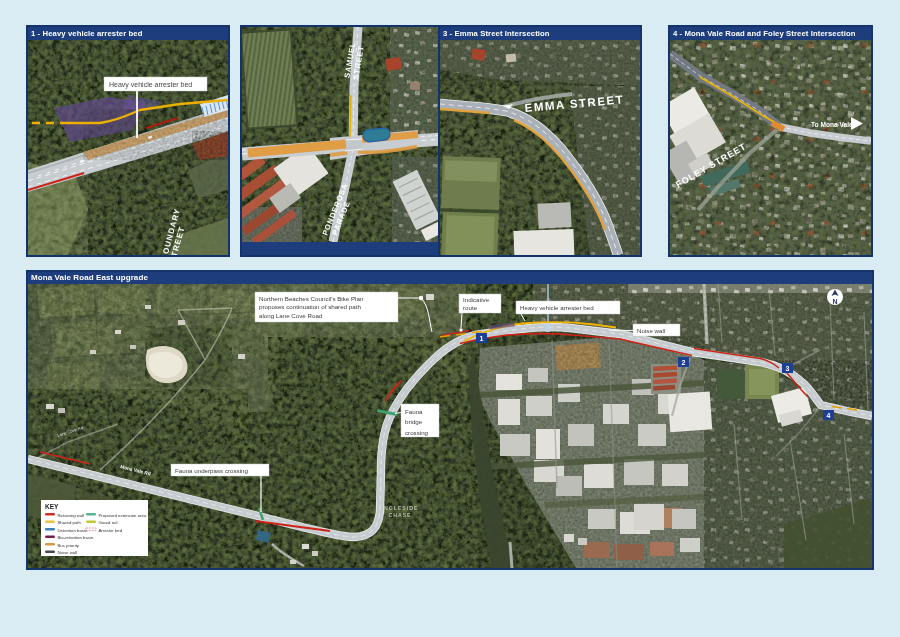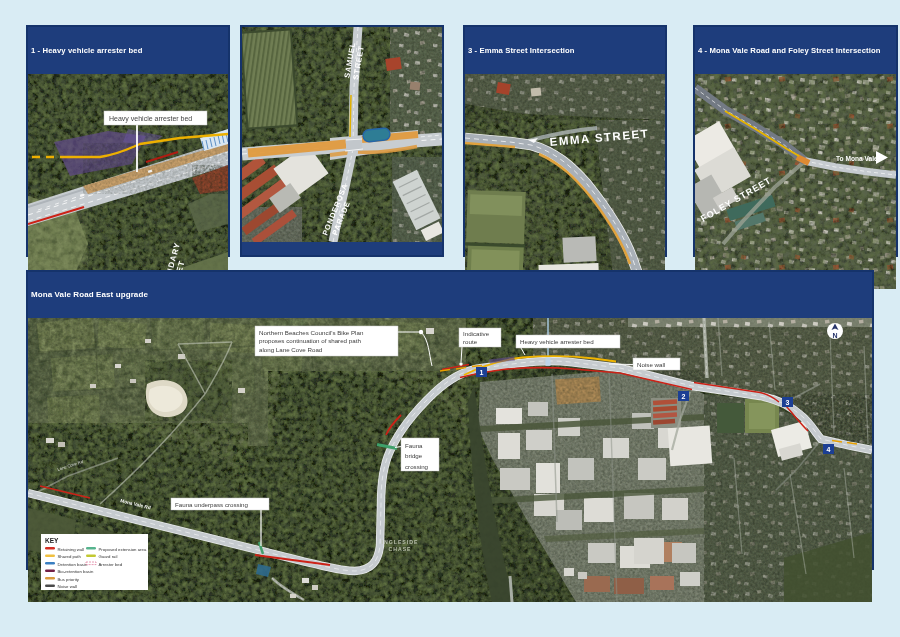--- a/index.html
+++ b/index.html
@@ -1,18 +1,18 @@
 <!DOCTYPE html>
 <html><head>
 <meta charset="utf-8">
 <style>
 *{box-sizing:border-box;margin:0;padding:0}
 html,body{width:900px;height:637px;background:#d9ecf4;overflow:hidden;font-family:"Liberation Sans",sans-serif}
 .panel{position:absolute;border:2px solid #15336b;background:#1e3d7c}
-.phead{color:#fff;font-weight:bold;font-size:7.7px;line-height:13px;padding:17px 3px;white-space:nowrap;letter-spacing:.1px}
+.phead{color:#fff;font-weight:bold;font-size:7.7px;line-height:13px;padding:0 3px;white-space:nowrap;letter-spacing:.1px}
 .panel svg{display:block}
 </style>
 </head>
 <body>
 
 <svg width="0" height="0" style="position:absolute">
 <defs>
 <filter id="fForest" x="0" y="0" width="100%" height="100%">
   <feTurbulence type="fractalNoise" baseFrequency="0.18" numOctaves="4" seed="11" result="n"></feTurbulence>
   <feColorMatrix in="n" type="matrix" values="0 0 0 0 0  0 0 0 0 0  0 0 0 0 0  1.5 1.5 0 0 -1.05" result="a"></feColorMatrix>
@@ -189,21 +189,21 @@
 <text x="-22" y="-2">SAMUEL</text>
 <text x="-22" y="7">STREET</text>
 </g>
 <g transform="translate(98,182) rotate(-68)" fill="#ffffff" font-size="7.5" font-weight="bold" letter-spacing="0.8">
 <text x="-30" y="-2">PONDEROSA</text>
 <text x="-26" y="7">PARADE</text>
 </g>
 </svg>
 </div>
 
-<div class="panel" id="p3" style="left:463px;top:25px;width:204px;height:232px">
+<div class="panel" id="p3" style="left:438px;top:25px;width:204px;height:232px">
 <div class="phead">3 - Emma Street Intersection</div>
 <svg width="200" height="215" viewBox="0 0 200 215">
 
 <rect width="200" height="215" fill="#454f38"></rect>
 <rect width="200" height="215" filter="url(#fForest)"></rect>
 
 <path d="M0,0 L200,0 L200,46 L60,40 L0,30 Z" fill="#59624c"></path>
 <path d="M0,0 L200,0 L200,46 L60,40 L0,30 Z" fill="url(#houses)" opacity="0.5"></path>
 <path d="M0,0 L200,0 L200,46 L60,40 L0,30 Z" filter="url(#fGrain)" opacity="0.45"></path>
 <path d="M130,46 L200,46 L200,215 L150,215 L138,120 Z" fill="#566049"></path>
@@ -230,21 +230,21 @@
 
 <path d="M0,69 L50,73" stroke="#e0a23e" stroke-width="2.4" fill="none"></path>
 <path d="M74,80 C96,90 110,104 124,121 C139,140 156,165 165,190" stroke="#e0a23e" stroke-width="2.6" fill="none"></path>
 
 <path d="M63,66 L73,64 L69,69 Z" fill="#ffffff" opacity="0.9"></path>
 
 <text x="85" y="72" font-size="11.5" font-weight="bold" fill="#ffffff" letter-spacing="1.5" transform="rotate(-5 85 72)">EMMA STREET</text>
 </svg>
 </div>
 
-<div class="panel" id="p4" style="left:693px;top:25px;width:205px;height:232px">
+<div class="panel" id="p4" style="left:668px;top:25px;width:205px;height:232px">
 <div class="phead">4 - Mona Vale Road and Foley Street Intersection</div>
 <svg width="201" height="215" viewBox="0 0 201 215">
 
 <rect width="201" height="215" fill="#57614a"></rect>
 <rect width="201" height="215" fill="url(#houses)" opacity="0.9"></rect>
 <rect width="201" height="215" fill="url(#houses2)" opacity="0.8"></rect>
 <rect width="201" height="215" filter="url(#fForest)" opacity="0.6"></rect>
 
 <rect x="-4" y="58" width="40" height="32" fill="#eceae4" transform="rotate(-30 10 75)"></rect>
 <rect x="4" y="86" width="46" height="34" fill="#dcdbd5" transform="rotate(-30 20 100)"></rect>

